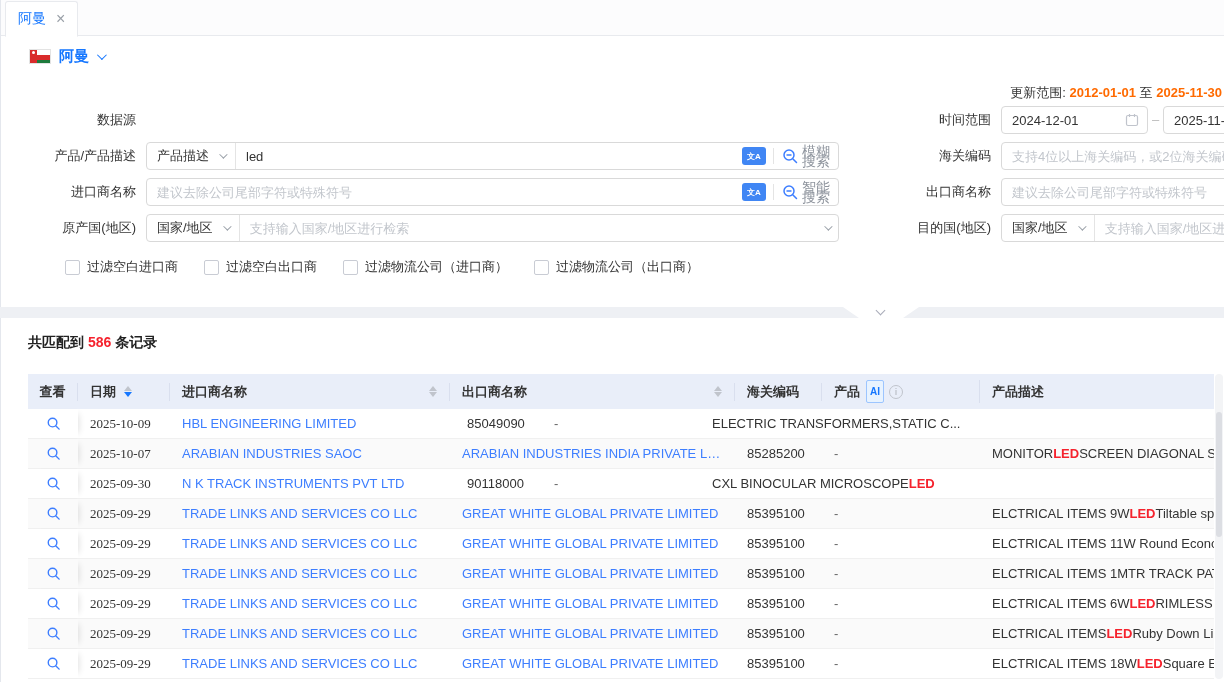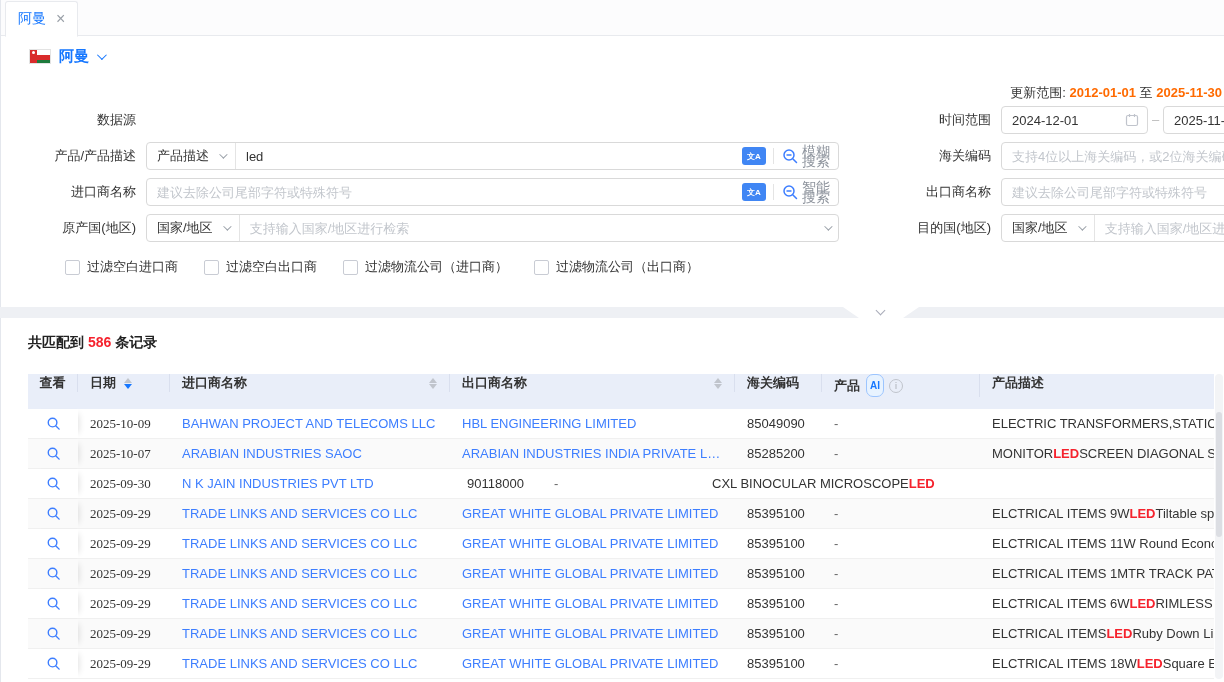--- a/index.html
+++ b/index.html
@@ -69,21 +69,21 @@
                   clip-path:polygon(0 0,100% 0,79% 100%,21% 100%); cursor:pointer; }
   .collapse-tab .c-chev { position:absolute; left:34px; top:0px; width:7px; height:7px; border-right:1.6px solid #a8abb8; border-bottom:1.6px solid #a8abb8; transform:rotate(45deg); }
 
   
   .results-panel { position:absolute; left:0; top:318px; width:1224px; height:364px; background:#fff; border-left:1px solid #e4e7ed; }
   .result-title { position:absolute; left:28px; top:334px; font-size:14px; font-weight:bold; color:#222; }
   .result-title b { color:#f5222d; padding:0 4px; }
 
   
   .table { position:absolute; left:28px; top:374px; width:1186px; }
-  .thead { display:flex; height:35px; background:#e9eef9; align-items:flex-start; }
+  .thead { display:flex; height:35px; background:#e9eef9; align-items:center; }
   .th { display:flex; align-items:center; padding:0 12px; font-size:13px; font-weight:bold; color:#333; border-right:1px solid #d9dfee; white-space:nowrap; }
   .th:last-child { border-right:none; }
   .trow { display:flex; height:30px; align-items:stretch; background:#fff; border-bottom:1px solid #f0f0f0; }
   .trow.alt { background:#fafafa; }
   .td { display:flex; align-items:center; padding:0 12px; font-size:13px; color:#333; white-space:nowrap; overflow:hidden; text-overflow:ellipsis; }
   .col-view { width:50px; justify-content:center; padding:0; }
   .col-date { width:92px;font-family:Liberation Serif, serif; }
   .col-importer { width:280px; }
   .col-exporter { width:285px; }
   .col-hs { width:87px; }
@@ -92,21 +92,21 @@
   .td.col-view { box-shadow:6px 0 6px -5px rgba(0,0,0,.12); background:inherit; }
   .link { color:#3d7eff; overflow:hidden; text-overflow:ellipsis; cursor:pointer; }
   .hl { color:#f5222d; font-weight:bold; }
   .dash { color:#666; }
 
   .carets { display:flex; flex-direction:column; margin-left:8px; gap:1px; cursor:pointer; }
   .car-up { width:0; height:0; border-left:4px solid transparent; border-right:4px solid transparent; border-bottom:5px solid #c0c4cc; }
   .car-dn { width:0; height:0; border-left:4px solid transparent; border-right:4px solid transparent; border-top:5px solid #c0c4cc; }
   .car-dn.active { border-top-color:#1677ff; }
 
-  .ai-badge { margin-left:6px; font-size:10px; font-weight:bold; color:#1677ff; background:#e8f3ff; border:1px solid #9cc5ff; border-radius:7px; padding:4px 3px; line-height:13px; }
+  .ai-badge { margin-left:6px; font-size:10px; font-weight:bold; color:#1677ff; background:#e8f3ff; border:1px solid #9cc5ff; border-radius:2px; padding:4px 3px; line-height:13px; }
   .info-ic { margin-left:5px; width:14px; height:14px; border:1px solid #c0c4cc; border-radius:50%; color:#c0c4cc; font-size:9px; display:flex; align-items:center; justify-content:center; font-style:normal; cursor:pointer; }
 
   
   .vscroll { position:absolute; left:1215px; top:374px; width:8px; height:305px; background:#f3f4f6; border-radius:4px; }
   .vscroll .thumb { position:absolute; left:1px; top:38px; width:6px; height:125px; background:#dcdee3; border-radius:3px; cursor:pointer; }
 </style>
 </head>
 <body>
 
 <div class="wrap">
@@ -298,23 +298,20 @@
     </div>
     <div id="tbody">
         <div class="trow">
           <div class="td col-view">
             <svg width="15" height="15" viewBox="0 0 16 16" style="cursor:pointer">
               <circle cx="7" cy="7" r="4.6" fill="none" stroke="#3d7eff" stroke-width="1.5"></circle>
               <line x1="10.6" y1="10.6" x2="14" y2="14" stroke="#3d7eff" stroke-width="1.5" stroke-linecap="round"></line>
             </svg>
           </div>
           <div class="td col-date">2025-10-09</div>
-          <div class="td col-importer">
-            <div class="link">BAHWAN PROJECT AND TELECOMS LLC</div>
-          </div>
           <div class="td col-exporter">
             <div class="link">HBL ENGINEERING LIMITED</div>
           </div>
           <div class="td col-hs">85049090</div>
           <div class="td col-product">
             <span class="dash">-</span>
           </div>
           <div class="td col-desc">
             <span>ELECTRIC TRANSFORMERS,STATIC C...</span>
           </div>
@@ -345,21 +342,21 @@
         </div>
         <div class="trow">
           <div class="td col-view">
             <svg width="15" height="15" viewBox="0 0 16 16" style="cursor:pointer">
               <circle cx="7" cy="7" r="4.6" fill="none" stroke="#3d7eff" stroke-width="1.5"></circle>
               <line x1="10.6" y1="10.6" x2="14" y2="14" stroke="#3d7eff" stroke-width="1.5" stroke-linecap="round"></line>
             </svg>
           </div>
           <div class="td col-date">2025-09-30</div>
           <div class="td col-exporter">
-            <div class="link">N K JAIN INDUSTRIES PVT LTD</div>
+            <div class="link">N K TRACK INSTRUMENTS PVT LTD</div>
           </div>
           <div class="td col-hs">90118000</div>
           <div class="td col-product">
             <span class="dash">-</span>
           </div>
           <div class="td col-desc">
             <span>CXL BINOCULAR MICROSCOPE </span>
             <span class="hl">LED</span>
           </div>
         </div>

